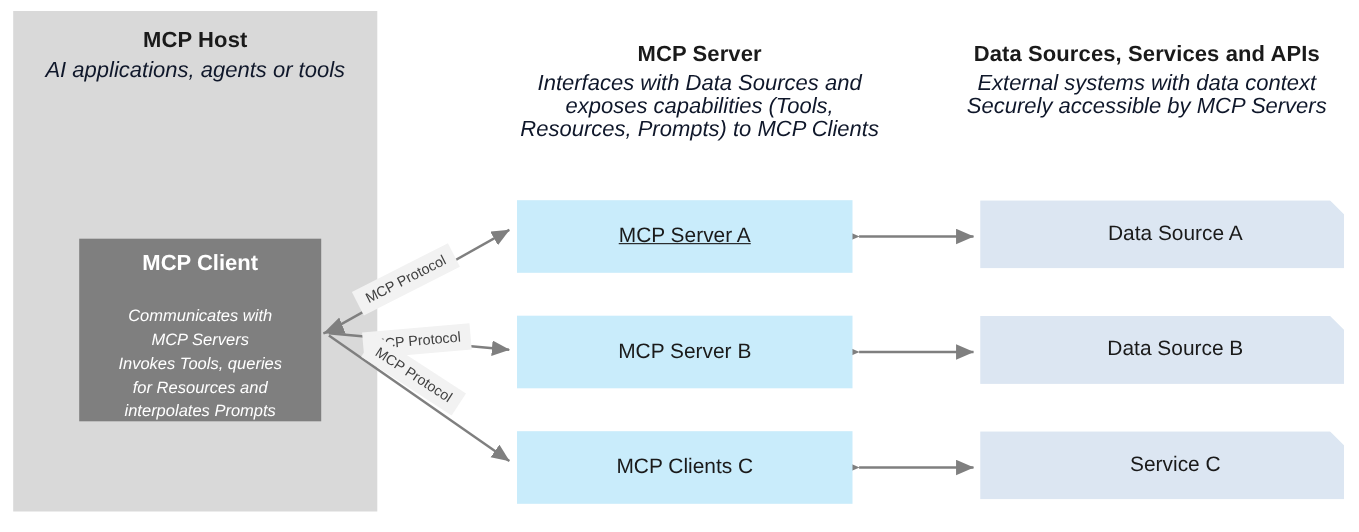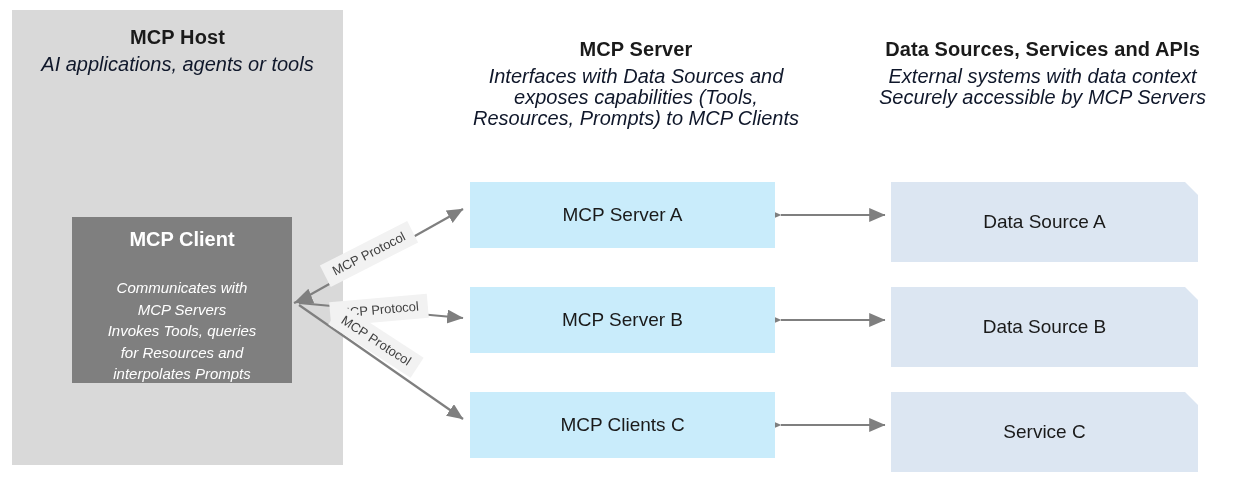--- a/index.html
+++ b/index.html
@@ -91,37 +91,38 @@
     left: 470px;
     width: 305px;
     height: 66px;
     background: #c9ecfb;
     display: flex;
     align-items: center;
     justify-content: center;
     font-size: 19px;
     color: #1a1a1a;
   }
-  #server-0 { top: 182px; }
+  #server-0 { top: 182px; text-decoration: underline; }
   #server-1 { top: 287px; }
   #server-2 { top: 392px; }
 
   
   .data-box {
     position: absolute;
     left: 891px;
     width: 307px;
-    height: 80px;
+    height: 62px;
     background: #dce6f2;
     clip-path: polygon(0 0, calc(100% - 13px) 0, 100% 13px, 100% 100%, 0 100%);
     display: flex;
     align-items: center;
     justify-content: center;
     font-size: 19px;
     color: #1a1a1a;
+    padding-left: 24px;
   }
   #data-0 { top: 182px; }
   #data-1 { top: 287px; }
   #data-2 { top: 392px; }
 
   
   #connectors {
     position: absolute;
     left: 0;
     top: 0;

